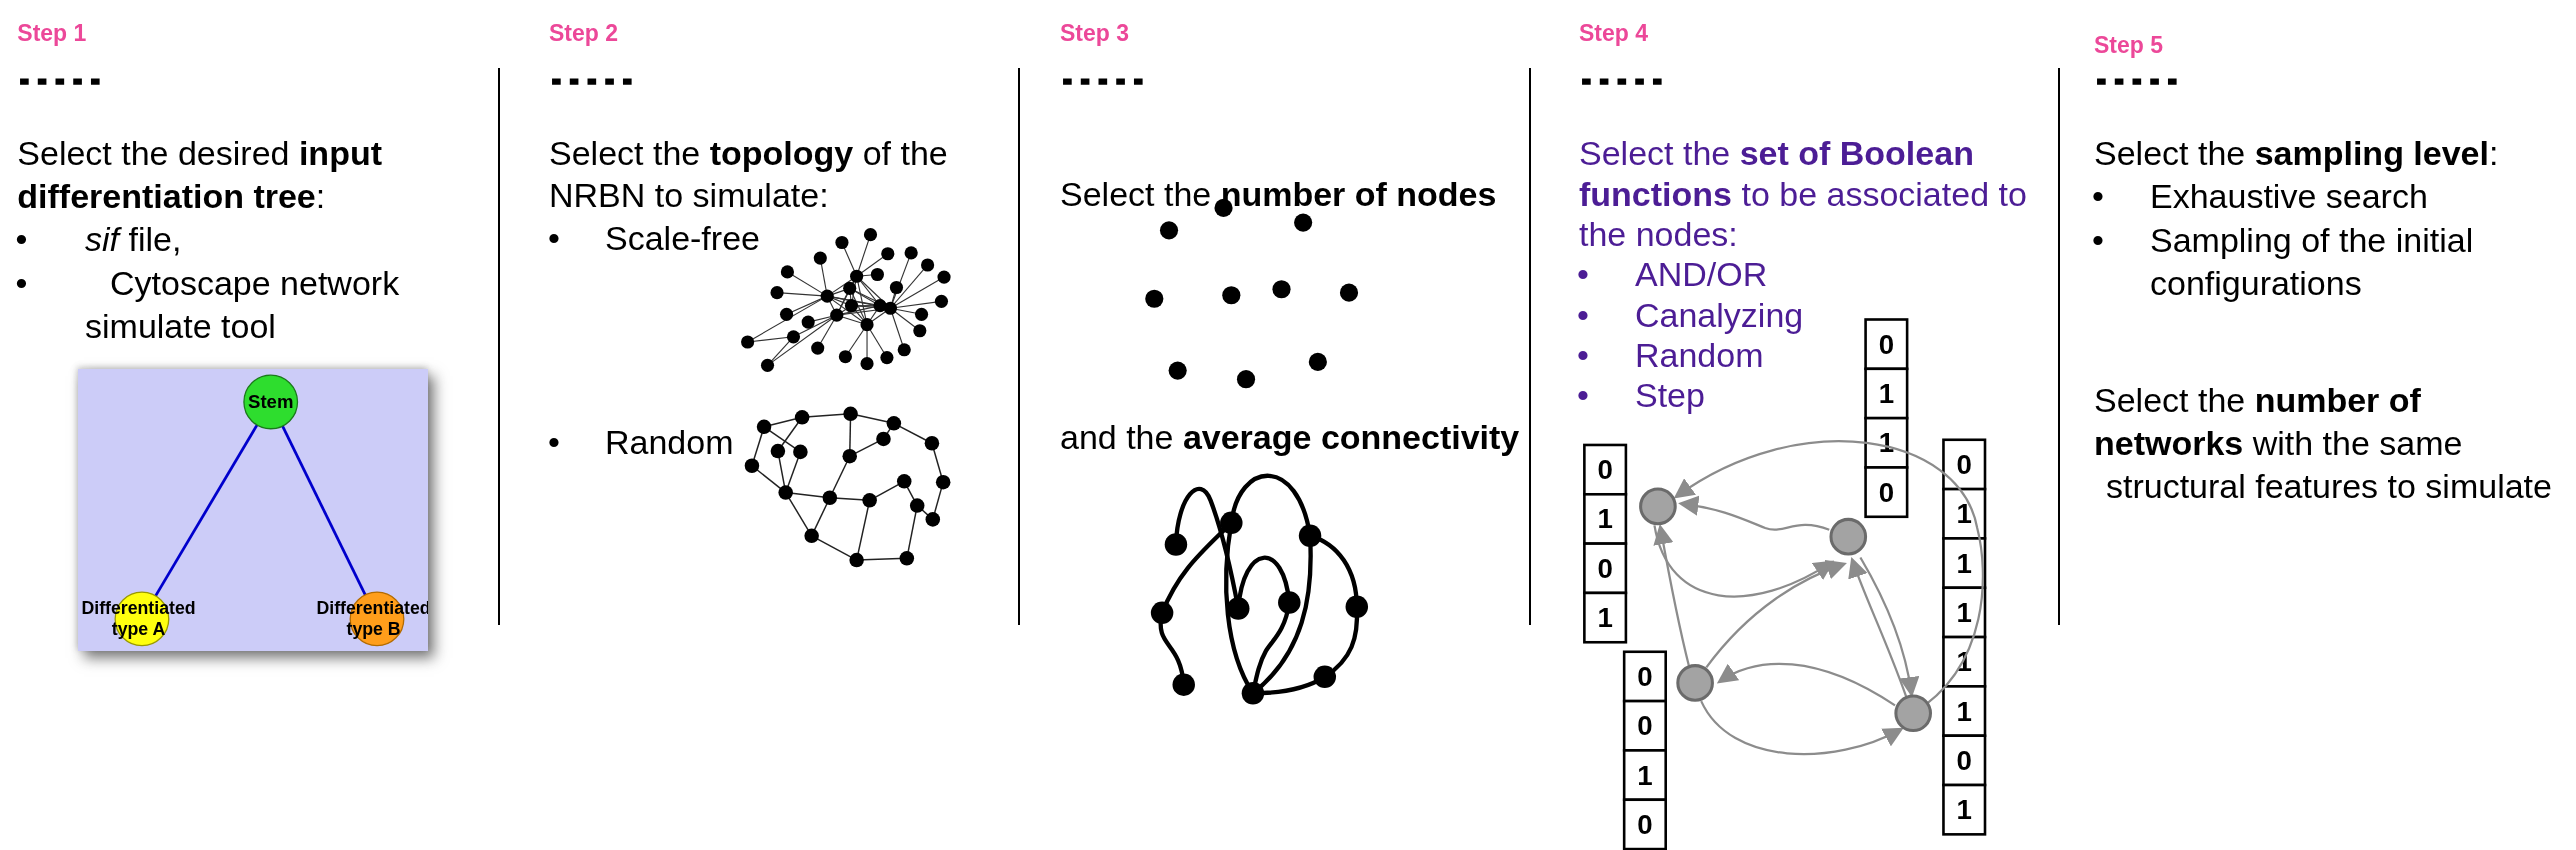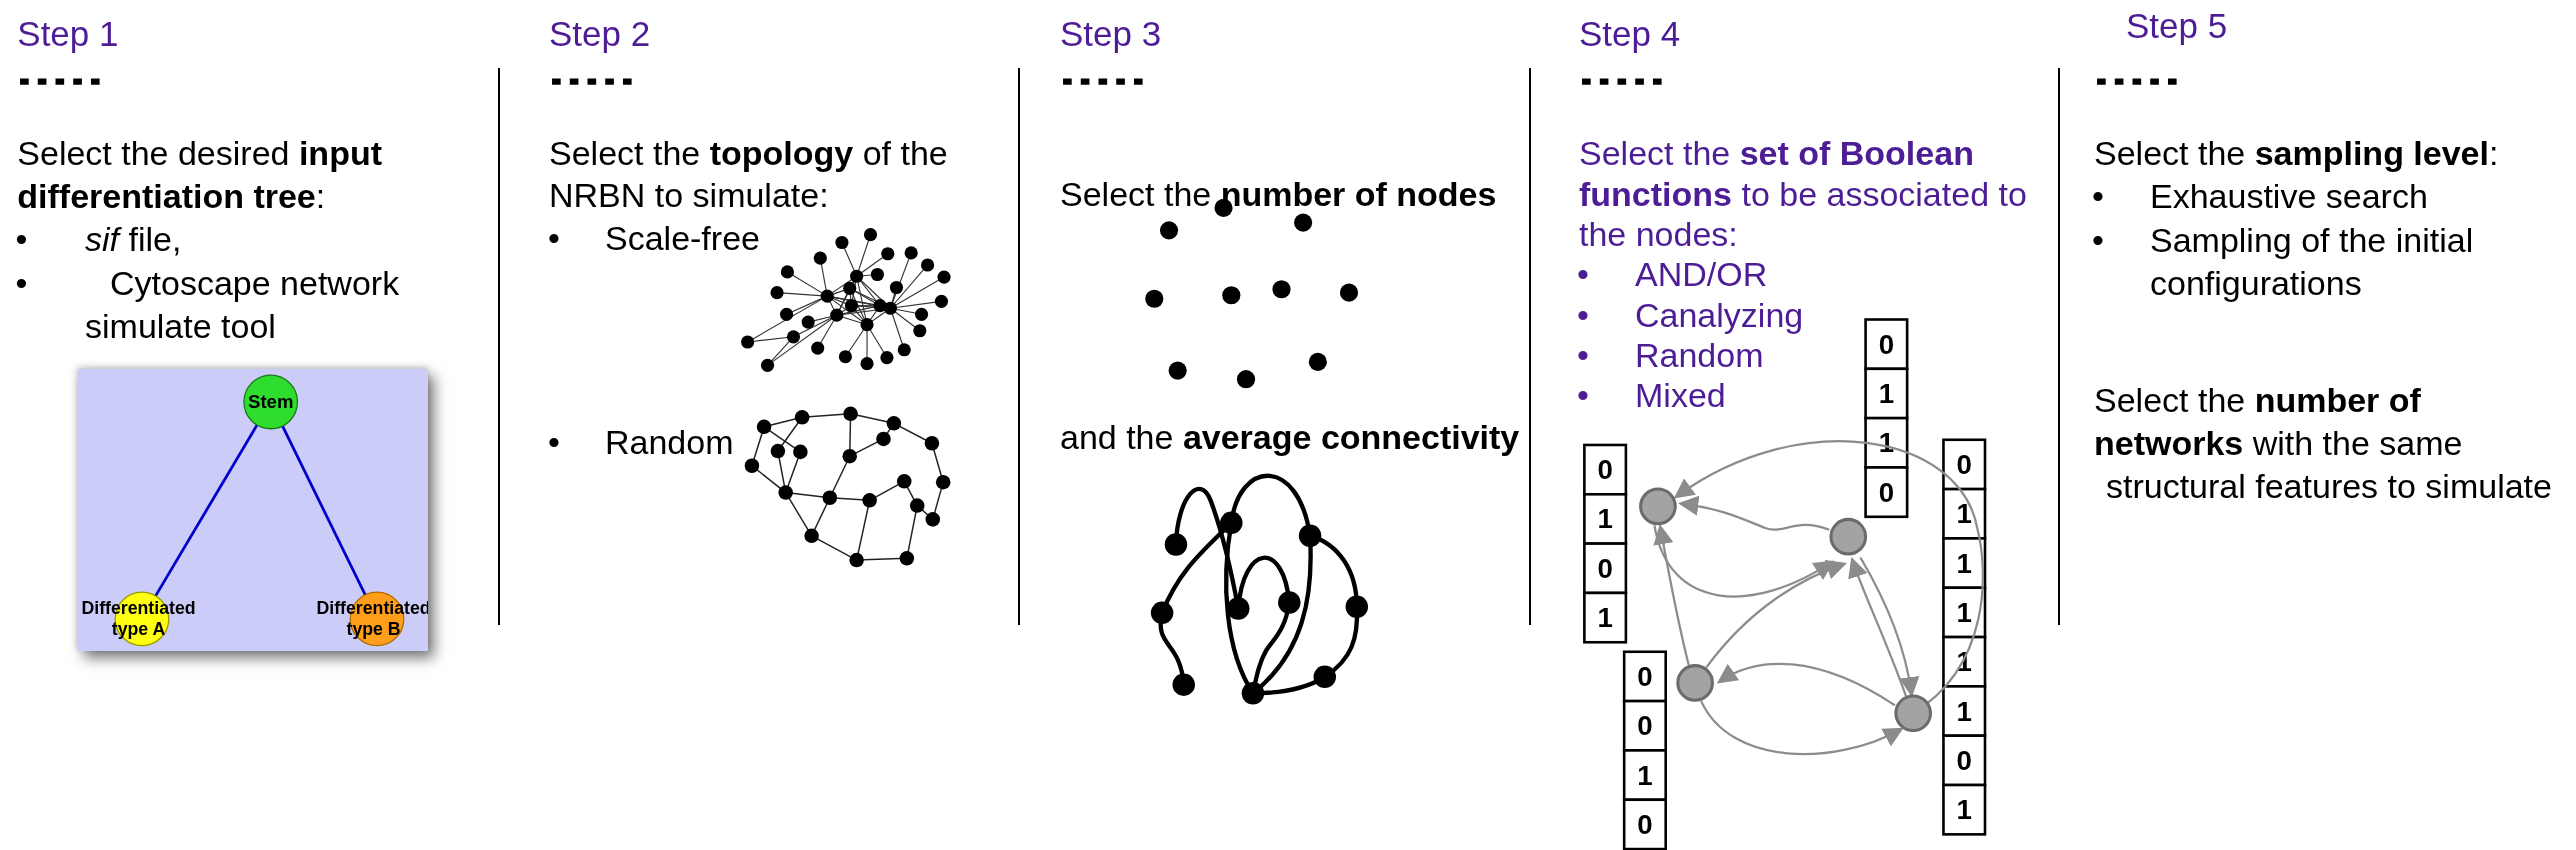--- a/index.html
+++ b/index.html
@@ -1,19 +1,19 @@
 <!DOCTYPE html>
 <html style="font-size:14px"><head><meta charset="utf-8">
 <style>
 html,body{margin:0;padding:0;background:#ffffff;}
 body{position:relative;width:2576px;height:851px;font-family:"Liberation Sans",sans-serif;overflow:hidden;}
 .abs{position:absolute;}
 .t{position:absolute;font-size:34px;line-height:43px;color:#000;white-space:nowrap;}
 .t4{position:absolute;font-size:34px;line-height:41px;color:#4c1d95;white-space:nowrap;}
-.title{position:absolute;font-size:35px;line-height:43px;font-weight:normal;color:#4c1d95;white-space:nowrap;}
+.title{position:absolute;font-size:23px;line-height:43px;font-weight:bold;color:#ec4899;white-space:nowrap;}
 b{font-weight:bold;}
 </style></head>
 <body>
 <div class="abs" style="left:498px;top:68px;width:2.1px;height:557px;background:#000;"></div>
 <div class="abs" style="left:1018px;top:68px;width:2.1px;height:557px;background:#000;"></div>
 <div class="abs" style="left:1529px;top:68px;width:2.1px;height:557px;background:#000;"></div>
 <div class="abs" style="left:2058px;top:68px;width:2.1px;height:557px;background:#000;"></div>
 <div class="title" style="left:17.3px;top:12px;">Step 1</div>
 <svg class="abs" style="left:17.3px;top:73px;" width="104" height="17.3" viewBox="0 0 120 20">
     <line x1="3.4" y1="10" x2="96" y2="10" stroke="#000" stroke-width="7" stroke-dasharray="10 10.5"></line>
@@ -229,21 +229,21 @@
 <div class="t4" style="left:1579px;top:133px;">Select the <b>set of Boolean</b></div>
 <div class="t4" style="left:1579px;top:174px;"><b>functions</b> to be associated to</div>
 <div class="t4" style="left:1579px;top:214px;">the nodes:</div>
 <div class="t4" style="left:1577px;top:254px;">•</div>
 <div class="t4" style="left:1635px;top:254px;">AND/OR</div>
 <div class="t4" style="left:1577px;top:295px;">•</div>
 <div class="t4" style="left:1635px;top:295px;">Canalyzing</div>
 <div class="t4" style="left:1577px;top:335px;">•</div>
 <div class="t4" style="left:1635px;top:335px;">Random</div>
 <div class="t4" style="left:1577px;top:375px;">•</div>
-<div class="t4" style="left:1635px;top:375px;">Mixed</div>
+<div class="t4" style="left:1635px;top:375px;">Step</div>
 <svg class="abs" style="left:0;top:0;" width="2576" height="851" viewBox="0 0 2977 983">
     <defs>
       <marker id="ah" viewBox="0 0 10 10" refX="8" refY="5" markerWidth="9" markerHeight="9" orient="auto-start-reverse">
         <path d="M 0 0 L 10 5 L 0 10 z" fill="#8c8c8c"></path>
       </marker>
     </defs>
     <g>
       <rect x="1831" y="514" width="48" height="57" fill="#fff" stroke="#000" stroke-width="3"></rect>
       <text x="1855.0" y="553.5" text-anchor="middle" font-size="32" font-weight="bold" font-family="Liberation Sans">0</text>
       <rect x="1831" y="571" width="48" height="57" fill="#fff" stroke="#000" stroke-width="3"></rect>
@@ -298,21 +298,21 @@
     <path d="M 1972 771 C 2022 703 2082 668 2130 652" fill="none" stroke="#8c8c8c" stroke-width="2.6" marker-end="url(#ah)"></path>
     <path d="M 2203 805 C 2178 735 2156 692 2141 648" fill="none" stroke="#8c8c8c" stroke-width="2.6" marker-end="url(#ah)"></path>
     <path d="M 2150 644 C 2182 698 2202 748 2209 801" fill="none" stroke="#8c8c8c" stroke-width="2.6" marker-end="url(#ah)"></path>
     <path d="M 2190 815 C 2100 755 2030 758 1988 787" fill="none" stroke="#8c8c8c" stroke-width="2.6" marker-end="url(#ah)"></path>
     <path d="M 1966 810 C 2000 885 2120 885 2196 843" fill="none" stroke="#8c8c8c" stroke-width="2.6" marker-end="url(#ah)"></path>
     <circle cx="1916" cy="585" r="20" fill="#a3a3a3" stroke="#6b6b6b" stroke-width="3.5"></circle>
     <circle cx="2136" cy="620" r="20" fill="#a3a3a3" stroke="#6b6b6b" stroke-width="3.5"></circle>
     <circle cx="1959" cy="789" r="20" fill="#a3a3a3" stroke="#6b6b6b" stroke-width="3.5"></circle>
     <circle cx="2211" cy="824" r="20" fill="#a3a3a3" stroke="#6b6b6b" stroke-width="3.5"></circle>
   </svg>
-<div class="title" style="left:2094px;top:4px;margin-left:32px;">Step 5</div>
+<div class="title" style="left:2094px;top:24px;">Step 5</div>
 <svg class="abs" style="left:2094px;top:73px;" width="104" height="17.3" viewBox="0 0 120 20">
     <line x1="3.4" y1="10" x2="96" y2="10" stroke="#000" stroke-width="7" stroke-dasharray="10 10.5"></line>
   </svg>
 <div class="t" style="left:2094px;top:132px;">Select the <b>sampling level</b>:</div>
 <div class="t" style="left:2092px;top:175px;">•</div>
 <div class="t" style="left:2150px;top:175px;">Exhaustive search</div>
 <div class="t" style="left:2092px;top:219px;">•</div>
 <div class="t" style="left:2150px;top:219px;">Sampling of the initial</div>
 <div class="t" style="left:2150px;top:262px;">configurations</div>
 <div class="t" style="left:2094px;top:379px;">Select the <b>number of</b></div>

